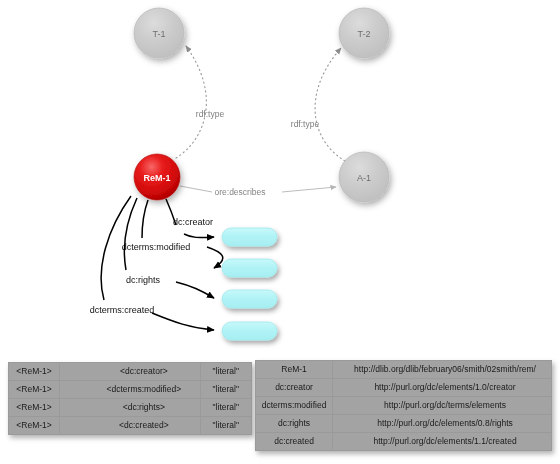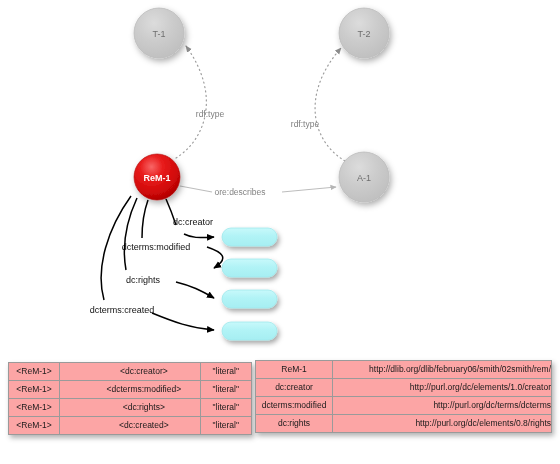--- a/index.html
+++ b/index.html
@@ -28,21 +28,21 @@
     position: absolute;
     left: 0; top: 0;
     width: 560px;
     height: 350px;
   }
 
   
   .rdf-table {
     position: absolute;
     border-collapse: collapse;
-    background: #fca5a5;
+    background: #a3a3a3;
     border: 1px solid #8a8a8a;
     box-shadow: 2px 3px 5px rgba(0,0,0,0.30);
     font-size: 8.5px;
     color: #1a1a1a;
   }
   .rdf-table td {
     border: 1px solid #9a9a9a;
     text-align: center;
     padding: 0;
     height: 17px;
@@ -61,21 +61,21 @@
   .rdf-table.triples td.c2 { width: 60px; }
 
   .rdf-table.uris {
     left: 255px;
     top: 360px;
     width: 297px;
   }
   .rdf-table.uris td.c0 { width: 78px; }
   .rdf-table.uris td.c1 {
     width: 217px;
-    text-align: right;
+    text-align: center;
     padding-left: 6px;
   }
 </style>
 </head>
 <body>
 
 <div id="canvas">
 
   <svg class="graph-svg" viewBox="0 0 560 350">
     <defs>
@@ -221,22 +221,26 @@
       <tr>
         <td class="c0">ReM-1</td>
         <td class="c1">http://dlib.org/dlib/february06/smith/02smith/rem/</td>
       </tr>
       <tr>
         <td class="c0">dc:creator</td>
         <td class="c1">http://purl.org/dc/elements/1.0/creator</td>
       </tr>
       <tr>
         <td class="c0">dcterms:modified</td>
-        <td class="c1">http://purl.org/dc/terms/dcterms</td>
+        <td class="c1">http://purl.org/dc/terms/elements</td>
       </tr>
       <tr>
         <td class="c0">dc:rights</td>
         <td class="c1">http://purl.org/dc/elements/0.8/rights</td>
       </tr>
+      <tr>
+        <td class="c0">dc:created</td>
+        <td class="c1">http://purl.org/dc/elements/1.1/created</td>
+      </tr>
     </tbody>
   </table>
 
 </div>
 
 </body></html>

